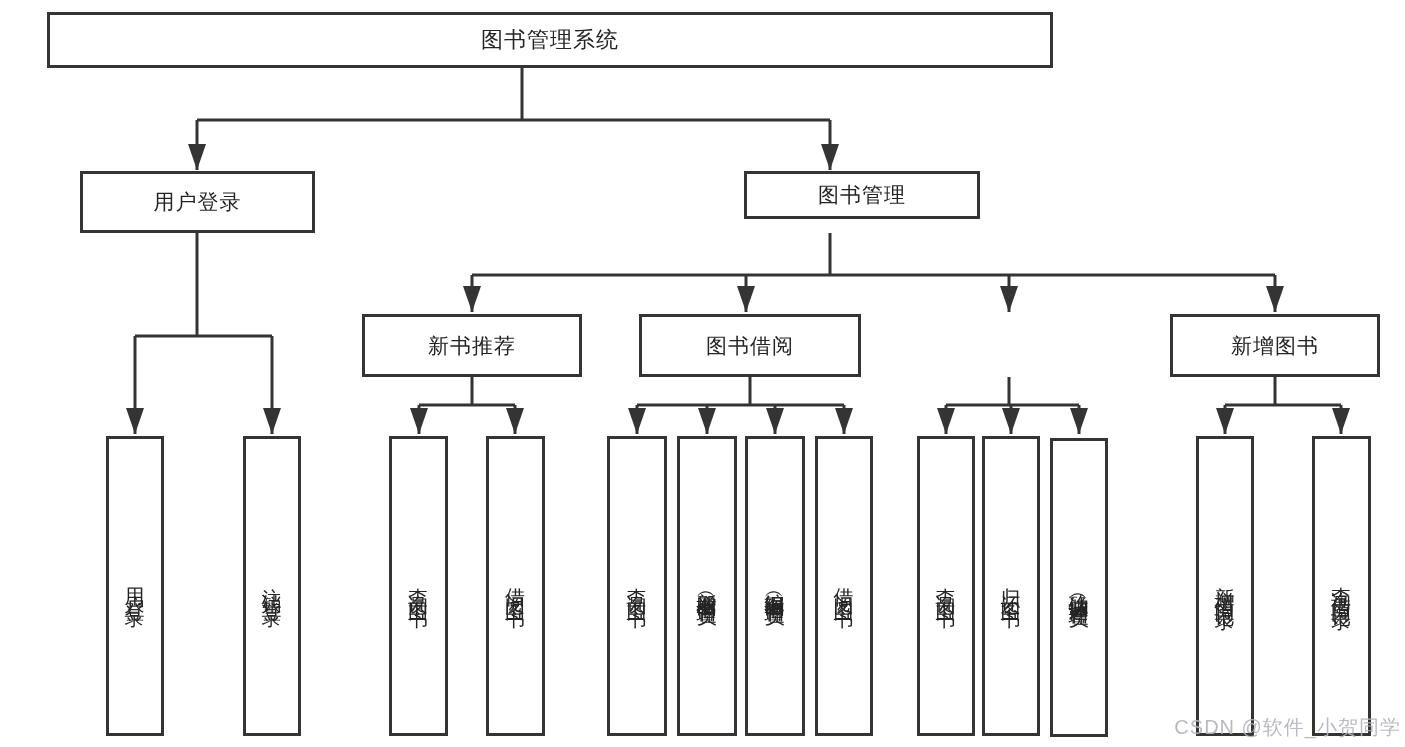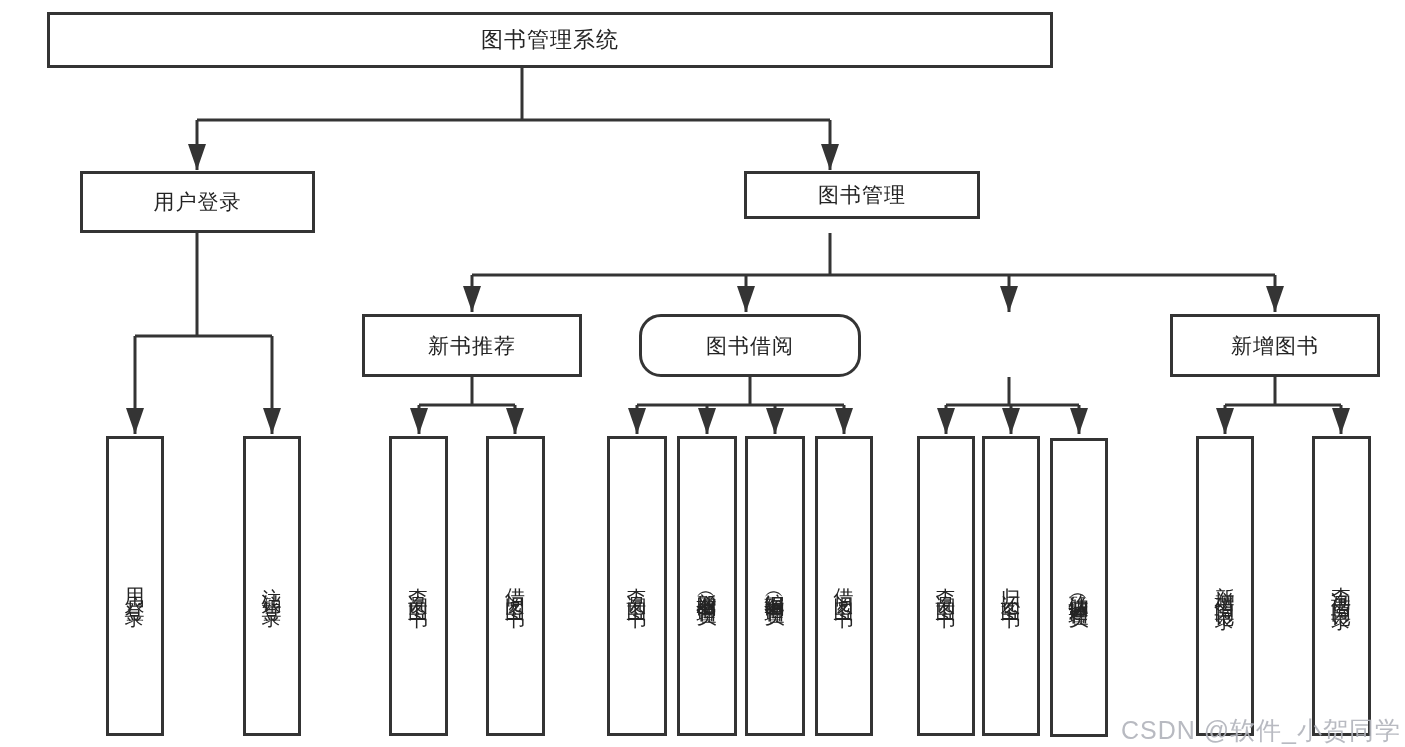--- a/index.html
+++ b/index.html
@@ -37,21 +37,21 @@
     text-orientation: mixed;
     letter-spacing: 7px;
     line-height: 1;
     white-space: nowrap;
   }
   .watermark {
     position: absolute;
     right: 4px;
     top: 714px;
     z-index: 5;
-    font-size: 25px;
+    font-size: 20px;
     color: rgba(178, 180, 188, 0.92);
     letter-spacing: 1px;
     white-space: nowrap;
   }
 </style>
 </head>
 <body>
 
 <div class="stage">
 
@@ -92,21 +92,21 @@
       <line x1="1341" y1="405" x2="1341" y2="434" marker-end="url(#arw)"></line>
     </g>
   </svg>
 
   <div class="box root" style="left:11px; top:12px; width:1006px; height:56px;margin-left:36px;">图书管理系统</div>
 
   <div class="box" style="left:80px; top:171px; width:235px; height:62px;">用户登录</div>
   <div class="box" style="left:712px; top:171px; width:236px; height:48px;margin-left:32px;">图书管理</div>
 
   <div class="box" style="left:362px; top:314px; width:220px; height:63px;font-family:Liberation Serif, serif;">新书推荐</div>
-  <div class="box" style="left:639px; top:314px; width:222px; height:63px;border-radius:22px;">图书借阅</div>
+  <div class="box" style="left:639px; top:314px; width:222px; height:63px;">图书借阅</div>
   <div class="box" style="left:1170px; top:314px; width:210px; height:63px;">新增图书</div>
 
   <div class="box leaf" style="left:106px; top:436px; width:58px; height:300px;">
     <span class="v">用户登录</span>
   </div>
   <div class="box leaf" style="left:243px; top:436px; width:58px; height:300px;">
     <span class="v">注销登录</span>
   </div>
 
   <div class="box leaf" style="left:389px; top:436px; width:59px; height:300px;">

